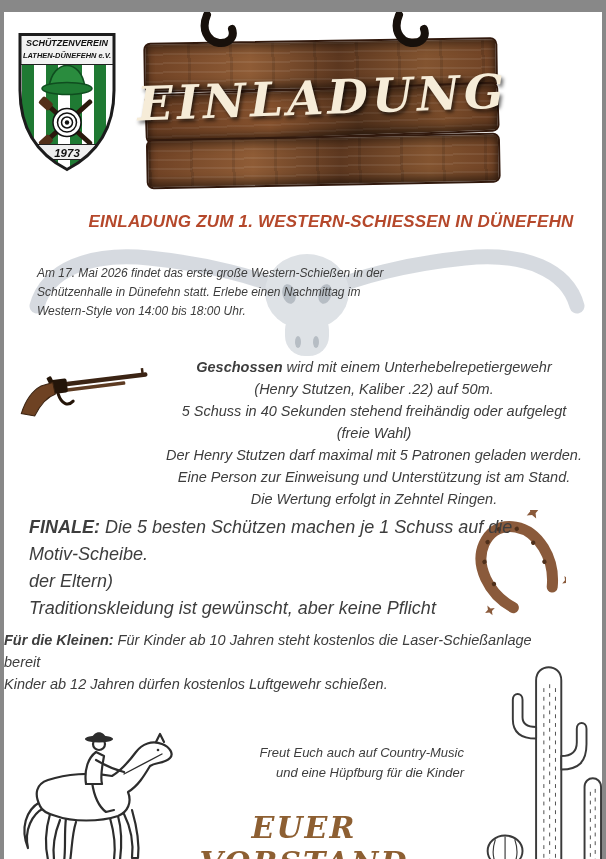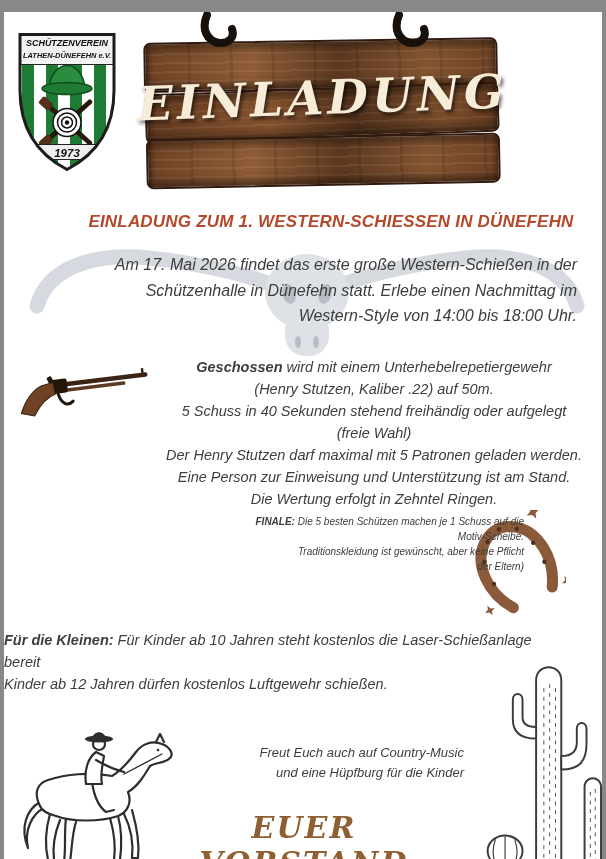--- a/index.html
+++ b/index.html
@@ -33,29 +33,29 @@
     font-family:"DejaVu Serif", serif; font-weight:bold; font-size:47px;
     color:#f6ecd8; letter-spacing:4px; transform:rotate(-2deg);
     text-shadow:2px 3px 4px rgba(0,0,0,.6);
   }
   
   .heading{
     position:absolute; top:200px; left:0; width:606px; text-align:center; z-index:2;
     font-weight:bold; font-size:17px; letter-spacing:.2px; color:#b5482b;padding-left:24px;
   }
   .skull{position:absolute; top:222px; left:23px; z-index:0;}
-  .intro{position:absolute; top:240px; left:33px; width:540px; text-align:right;
-    font-size:16px; line-height:1.6; z-index:1;}
+  .intro{position:absolute; top:252px; left:33px; width:540px; text-align:left;
+    font-size:12px; line-height:1.6; z-index:1;}
   .rifle{position:absolute; left:8px; top:346px; z-index:1;}
   .blk{margin:0; z-index:2;}
   .line{display:block;}
   .shooting{position:absolute; top:344px; left:140px; width:460px; text-align:center;
     font-size:14.5px; line-height:1.52;}
-  .finale{position:absolute; top:502px; left:25px; width:495px; text-align:right;
-    font-size:10px; line-height:1.5;}
+  .finale{position:absolute; top:502px; left:25px; width:495px; text-align:left;
+    font-size:18px; line-height:1.5;}
   .horseshoe{position:absolute; left:460px; top:498px; z-index:1;}
   .kids{position:absolute; top:618px; left:0; width:606px; text-align:left;
     font-size:14.5px; line-height:1.5; z-index:2;}
   .food{position:absolute; top:706px; left:120px; width:370px; text-align:center;
     font-weight:bold; font-size:15px; z-index:2;}
   .music{position:absolute; top:731px; left:150px; width:310px; text-align:right;
     font-size:13px; line-height:1.5; z-index:2;}
   .signature{
     position:absolute; top:798px; left:140px; width:320px; text-align:center; z-index:2;
     font-family:"DejaVu Serif", serif; font-weight:bold; font-size:30px;
@@ -175,22 +175,22 @@
     <span class="line">5 Schuss in 40 Sekunden stehend freihändig oder aufgelegt</span>
     <span class="line">(freie Wahl)</span>
     <span class="line">Der Henry Stutzen darf maximal mit 5 Patronen geladen werden.</span>
     <span class="line">Eine Person zur Einweisung und Unterstützung ist am Stand.</span>
     <span class="line">Die Wertung erfolgt in Zehntel Ringen.</span>
   </p>
 
   <p class="blk finale">
     <span class="line"><b>FINALE:</b><span> Die 5 besten Schützen machen je 1 Schuss auf die</span></span>
     <span class="line">Motiv-Scheibe.</span>
+    <span class="line">der Eltern)</span>
     <span class="line">Traditionskleidung ist gewünscht, aber keine Pflicht</span>
-    <span class="line">der Eltern)</span>
   </p>
 
   <svg class="horseshoe" width="102" height="112" viewBox="0 0 102 112">
     <g transform="rotate(-28 51 56)">
       <path d="M30,92 C14,68 16,36 34,22 C46,13 58,13 70,22 C88,36 90,68 74,92" stroke="#8a5a3b" stroke-width="11" fill="none" stroke-linecap="round"></path>
       <g fill="#4f301b">
         <circle cx="24" cy="62" r="2.2"></circle>
         <circle cx="26" cy="38" r="2.2"></circle>
         <circle cx="38" cy="22" r="2.2"></circle>
         <circle cx="54" cy="16" r="2.2"></circle>

